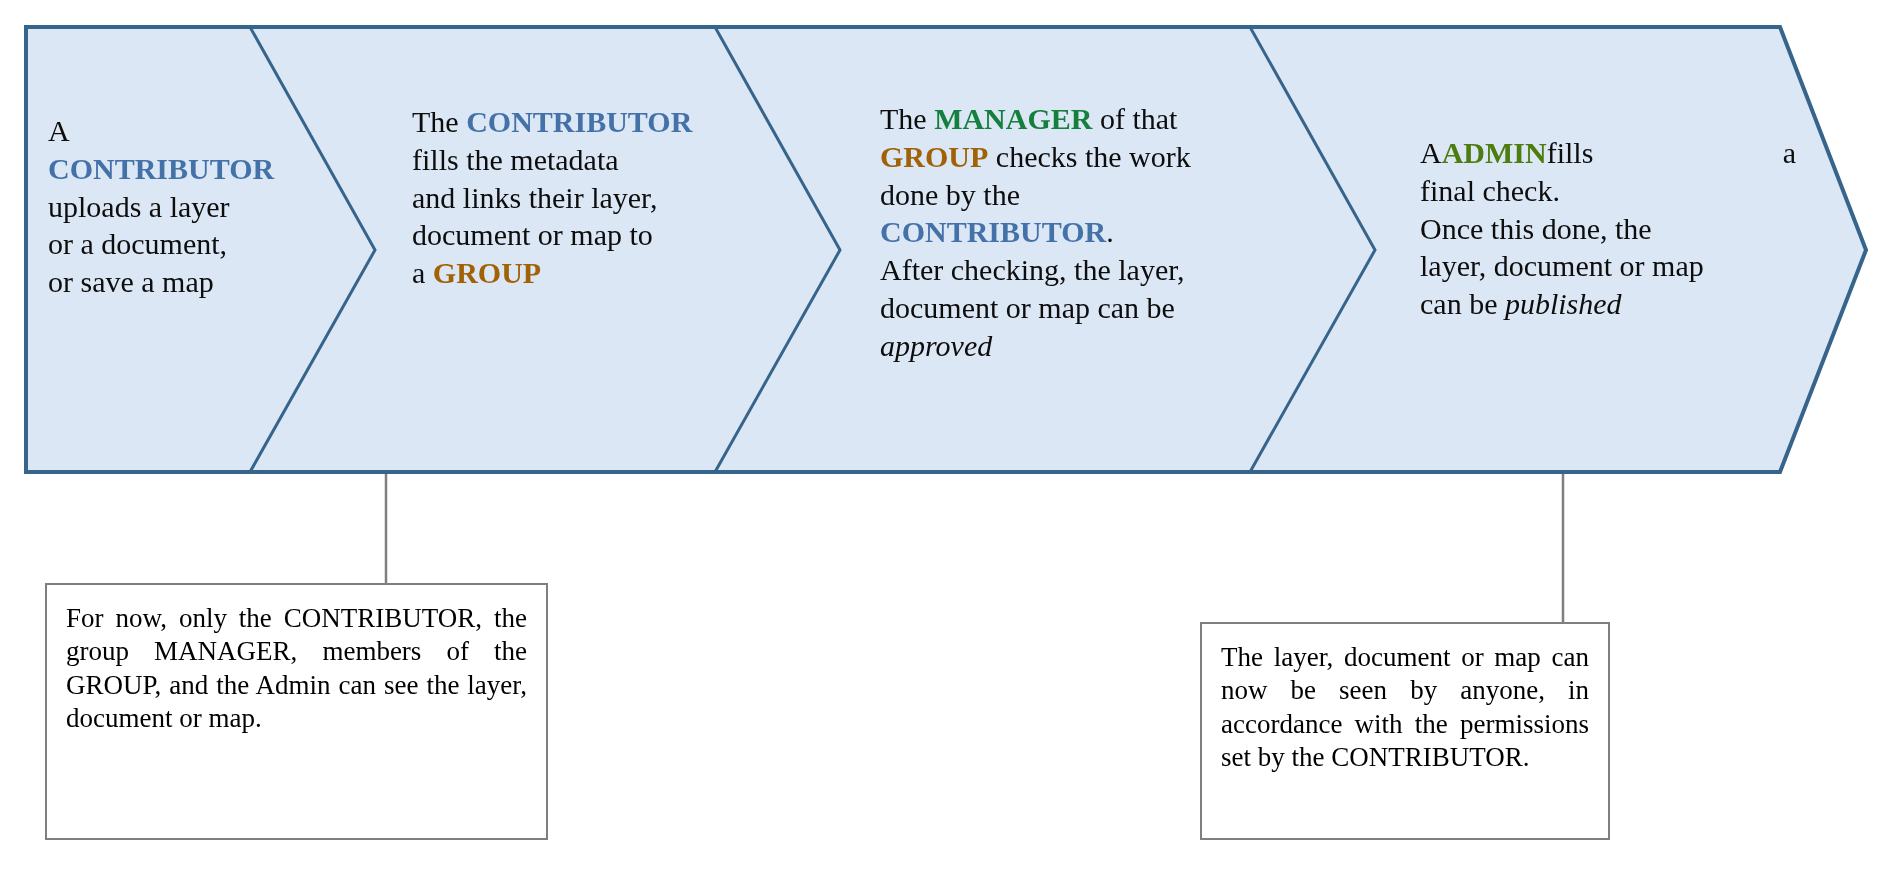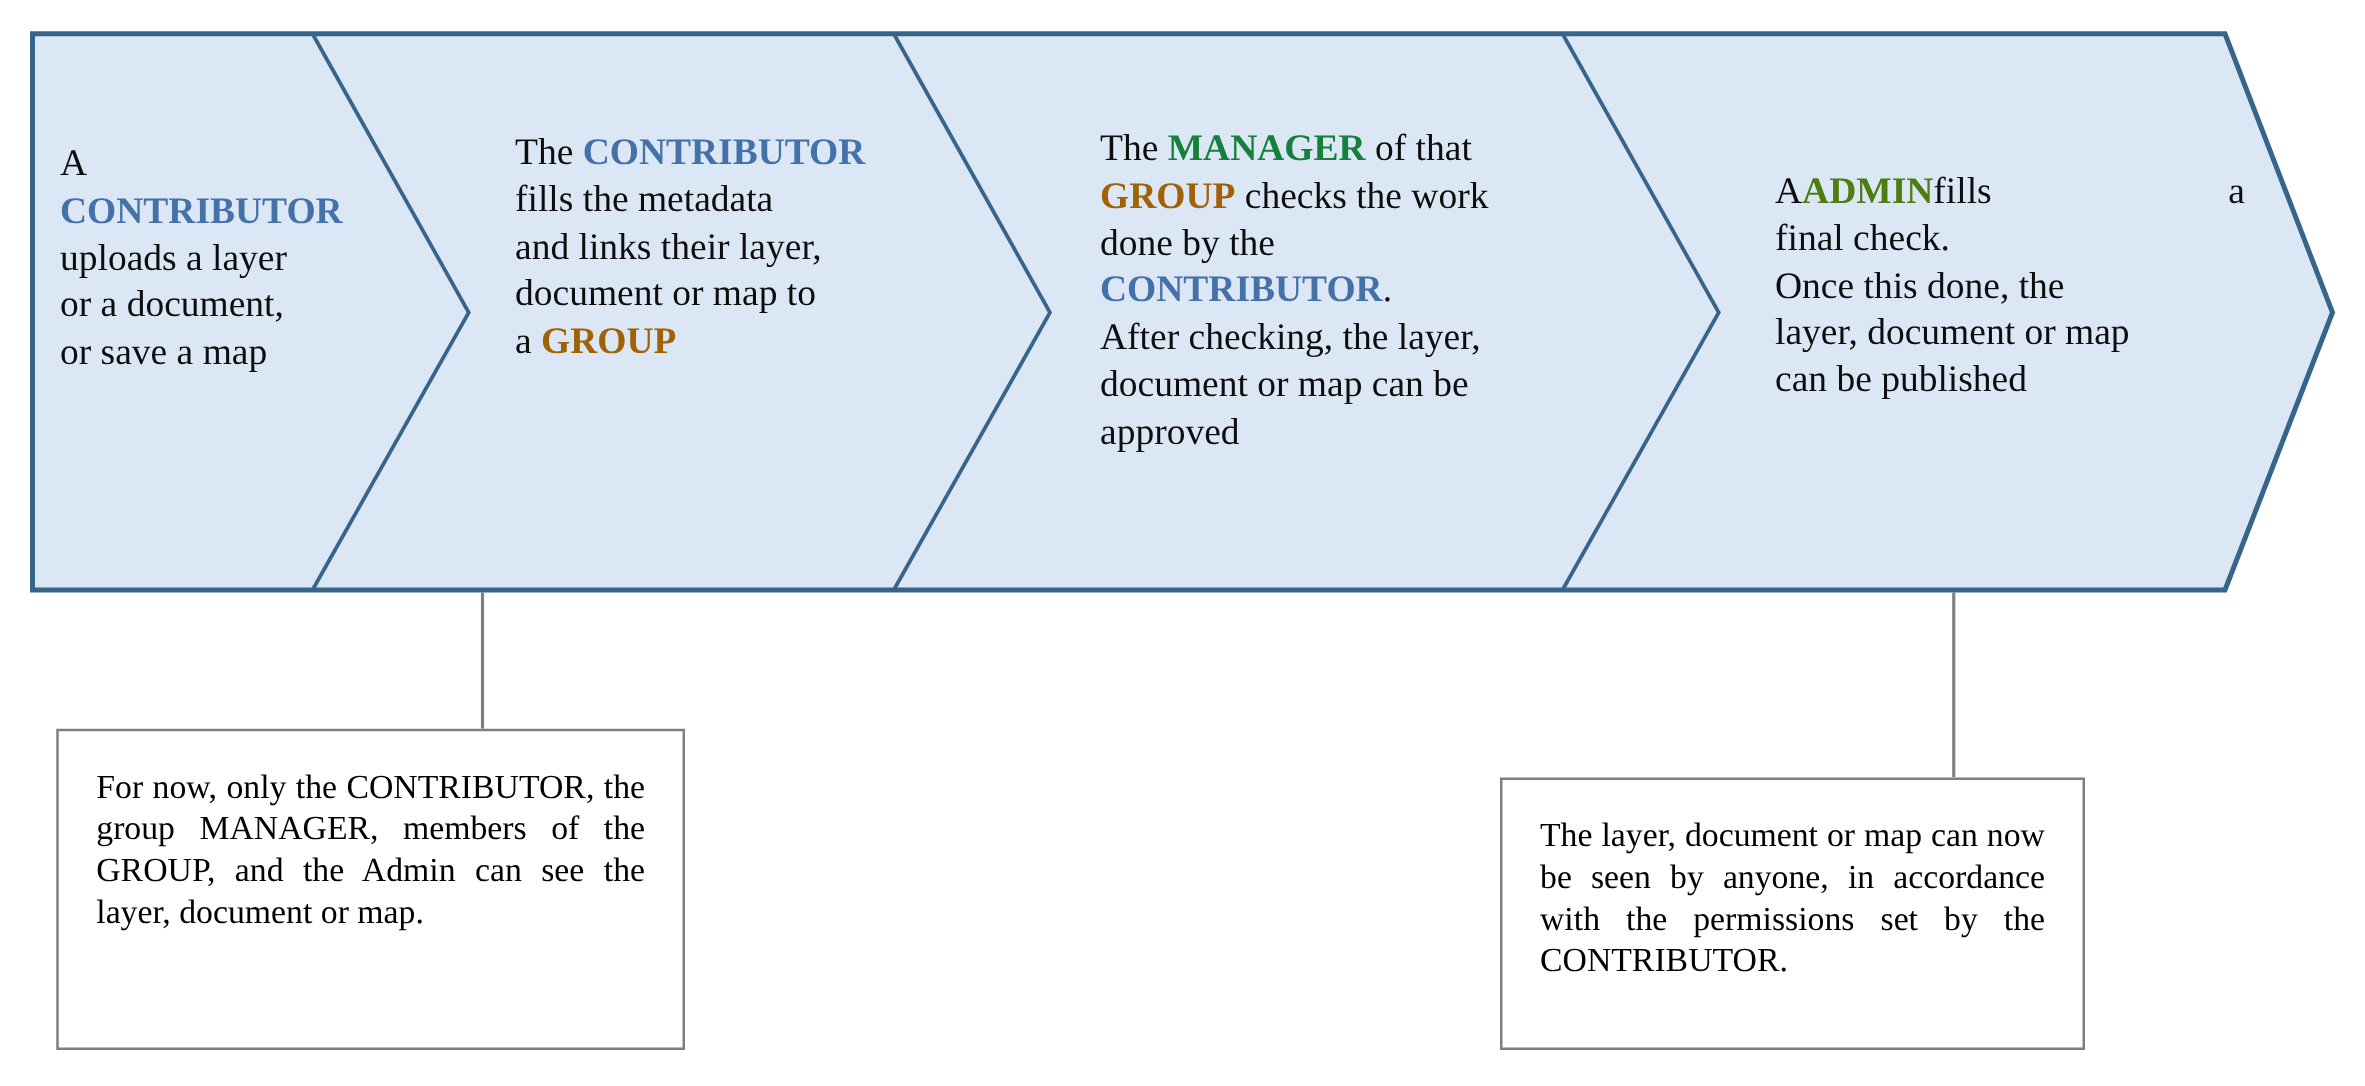--- a/index.html
+++ b/index.html
@@ -50,21 +50,21 @@
     text-align: justify;
     text-align-last: justify;
     width: 376px;
   }
 
   .kw { font-weight: bold; text-align: center; }
   .kw-contributor { color: #4472a8; }
   .kw-group       { color: #a16207; }
   .kw-manager     { color: #15803d; }
   .kw-admin       { color: #4d7c0f; }
-  .em-italic      { }
+  .em-italic      { font-style: italic; }
 
   
   .note-box {
     position: absolute;
     background: #ffffff;
     border: 2px solid #7f7f7f;
     box-sizing: border-box;
     color: #000000;
     font-family: "Liberation Serif", "DejaVu Serif", serif;
     font-size: 27px;
@@ -75,24 +75,24 @@
   }
   #note-left {
     left: 45px;
     top: 583px;
     width: 503px;
     height: 257px;
   }
   #note-right {
     left: 1200px;
     top: 622px;
-    width: 468px;
+    width: 410px;
     height: 218px;
   }
-  .note-box p { margin: 16px; }
+  .note-box p { margin: 5px; }
 </style>
 </head>
 <body>
 
 <div id="stage">
 
   <svg id="banner-svg" viewBox="0 0 1892 869">
 
     <polygon points="26,27 1780,27 1866,250 1780,472 26,472" fill="#dce7f5" stroke="#36648b" stroke-width="4" stroke-linejoin="miter"></polygon>
 

